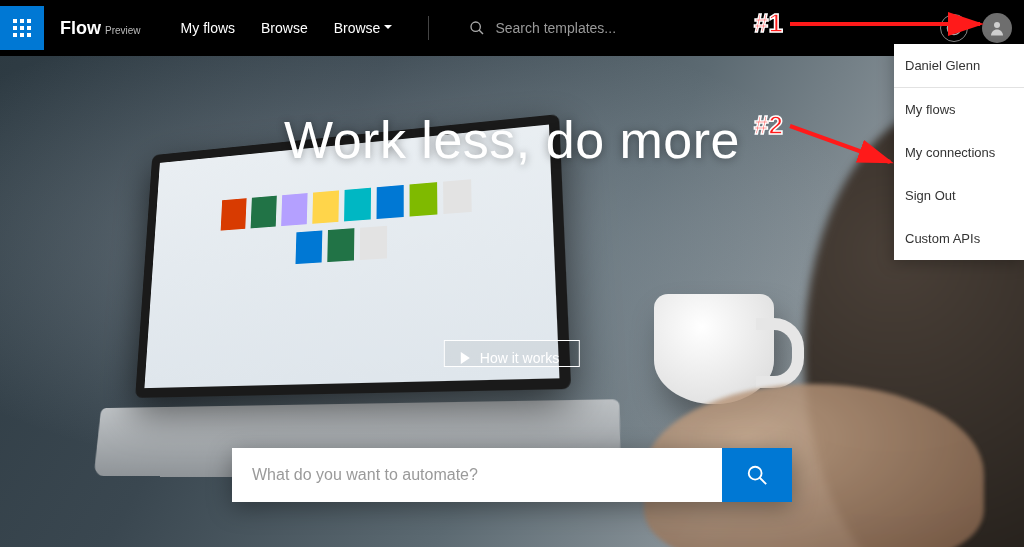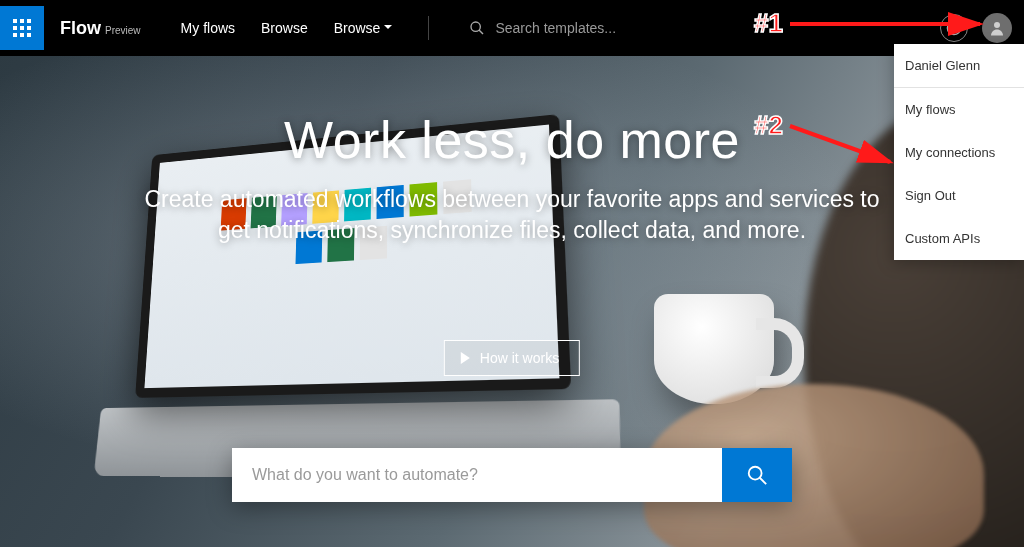--- a/index.html
+++ b/index.html
@@ -99,21 +99,21 @@
   .hero-text {
     position: absolute; top: 66px; left: 0; right: 0; text-align: center;
     color: #fff; z-index: 10; text-shadow: 0 1px 8px rgba(0,0,0,0.4);
   }
   .hero-title { font-size: 52px; font-weight: 300; letter-spacing: 0.5px; }
   .hero-sub { font-size: 23px; font-weight: 300; margin-top: 14px; line-height: 1.35; }
 
   
   .howit {
     position: absolute; top: 296px; left: 50%; transform: translateX(-50%);
-    border: 1px solid #fff; color: #fff; padding: 9px 20px 9px 16px;
+    border: 1px solid #fff; color: #fff; padding: 9px 20px 0 16px;
     display: flex; align-items: center; gap: 10px; font-size: 14px; z-index: 10;
     cursor: pointer; background: rgba(0,0,0,0.05);
   }
   .play-tri { width: 0; height: 0; border-left: 9px solid #fff; border-top: 6px solid transparent; border-bottom: 6px solid transparent; }
 
   
   .automate {
     position: absolute; top: 404px; left: 50%; transform: translateX(-50%);
     display: flex; width: 560px; height: 54px; z-index: 10;
     box-shadow: 0 6px 24px rgba(0,0,0,0.35);
@@ -220,24 +220,20 @@
             <div class="tile t8"></div>
         </div>
       </div>
     </div>
   </div>
   <div class="mug"></div>
   <div class="hand"></div>
 
   <div class="hero-text">
     <div class="hero-title">Work less, do more</div>
-    <div class="hero-sub">
-      <span>Create automated workflows between your favorite apps and services to</span><br>
-      <span>get notifications, synchronize files, collect data, and more.</span>
-    </div>
   </div>
 
   <div class="howit">
     <div class="play-tri"></div>
     <span>How it works</span>
   </div>
 
   <div class="automate">
     <input type="text" placeholder="What do you want to automate?" style="">
     <div class="automate-btn">

